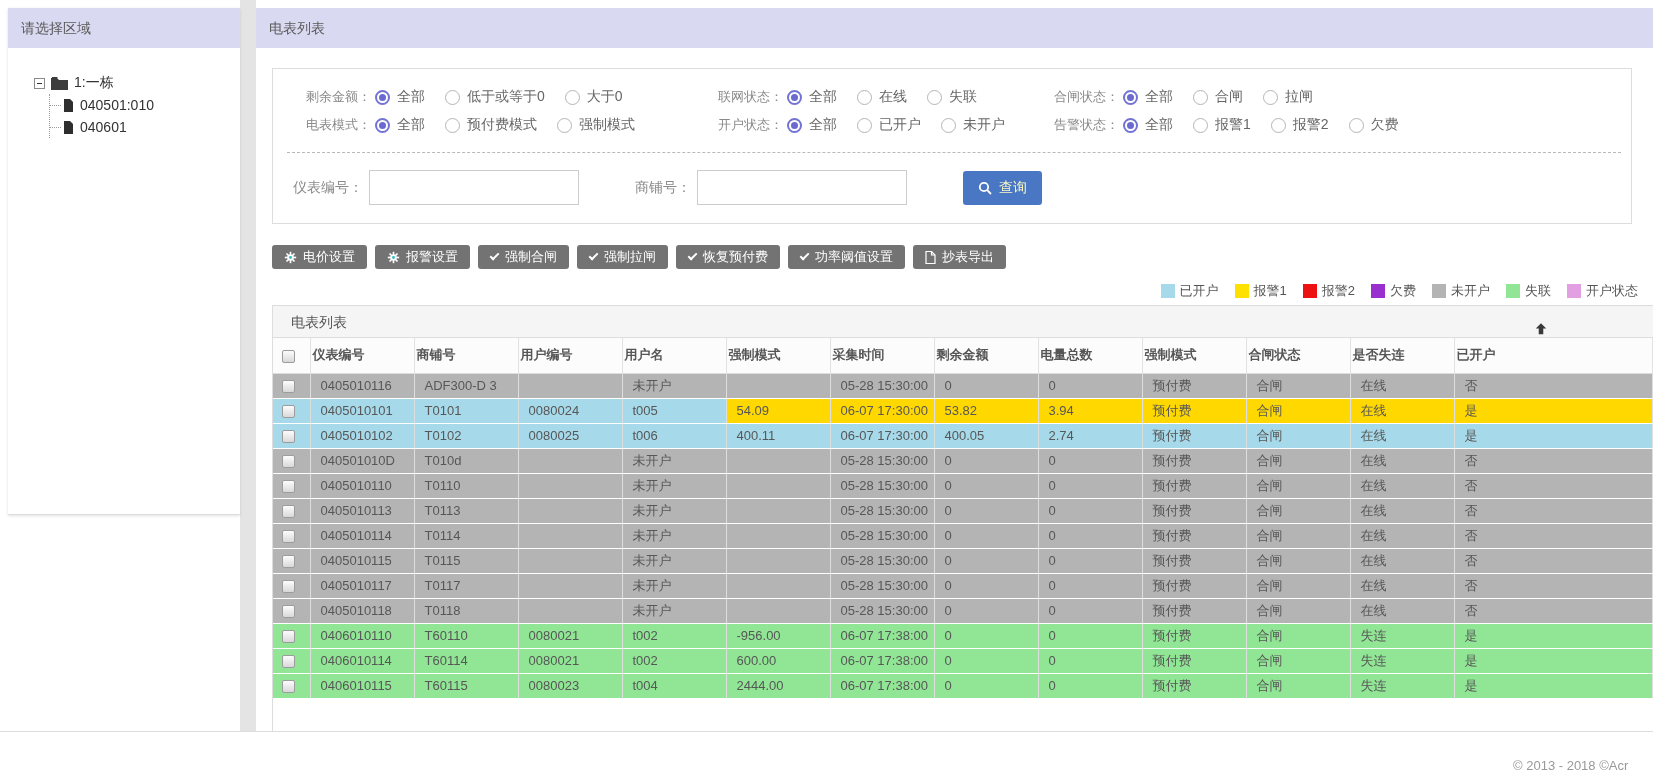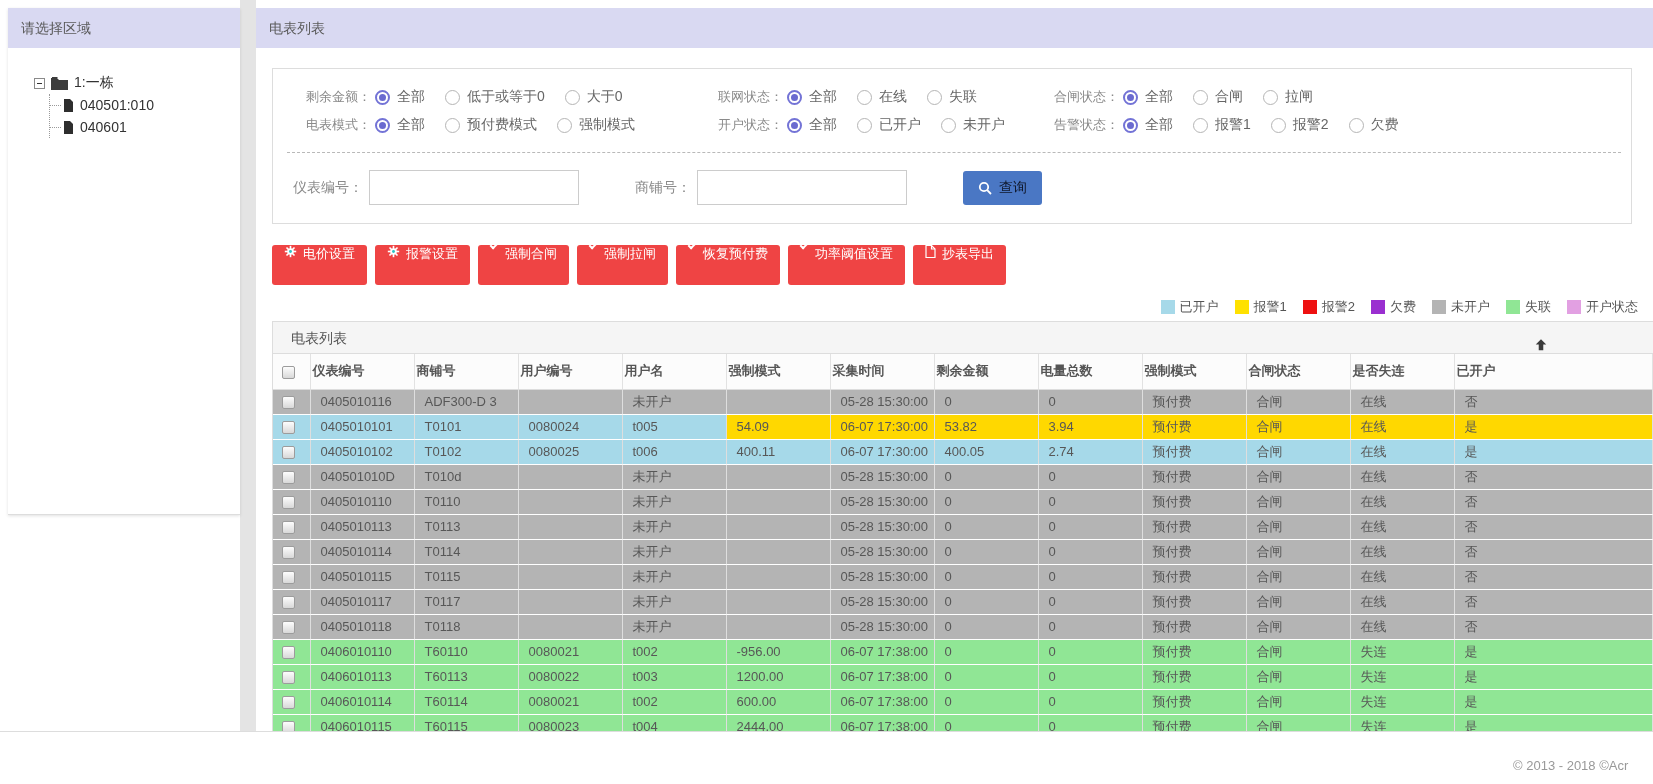--- a/index.html
+++ b/index.html
@@ -41,30 +41,30 @@
   .radio { width:15px; height:15px; border-radius:50%; border:1px solid #b5b5b5;
            background:#fff; margin-right:7px; position:relative; flex:none; }
   .radio.sel { border:2px solid #7373d6; }
   .radio.sel::after { content:''; position:absolute; inset:2px; border-radius:50%;
                       background:#6a6ad0; }
   .dashed { border-top:1px dashed #b9b9b9; margin:13px 10px 17px 4px; }
   .search-row { display:flex; align-items:center; padding-left:10px; }
   .slabel { color:#8a8a8a; font-size:14px; margin-right:6px; white-space:nowrap; }
   .sinput { width:210px; height:35px; border:1px solid #ccc; padding:0 8px;
             font-size:14px; color:#333; margin-right:56px; }
-  .query-btn { background:#4a77c4; color:#0f172a; border:none; border-radius:3px;
+  .query-btn { background:#4a77c4; color:#fef9c3; border:none; border-radius:3px;
                height:34px; padding:0 15px; font-size:14px; display:flex;
                align-items:center; gap:7px; cursor:pointer;
                font-family:Liberation Mono, monospace;justify-content:center; }
 
   
   .actions { display:flex; gap:8px; margin-top:21px; }
-  .act-btn { background:#ef4444; color:#fff; border:none; border-radius:3px;
-             height:40px; padding:0 12px; font-size:13px; display:flex;
-             gap:6px; cursor:pointer;
+  .act-btn { background:#737373; color:#fff; border:none; border-radius:3px;
+             height:24px; padding:0 12px; font-size:13px; display:flex;
+             align-items:center; gap:6px; cursor:pointer;
              font-family:"Liberation Sans",sans-serif; }
   .chk { width:9px; height:5px; border-left:2px solid #fff; border-bottom:2px solid #fff;
          transform:rotate(-45deg); margin-top:-3px; flex:none; }
 
   
   .legend { display:flex; justify-content:flex-end; align-items:center; gap:16px;
             margin:13px 15px 5px 0; }
   .leg { display:flex; align-items:center; gap:5px; font-size:13px; color:#555; }
   .sw { width:14px; height:14px; flex:none; }
 
@@ -539,35 +539,20 @@
                 <td>06-07 17:38:00</td>
                 <td>0</td>
                 <td>0</td>
                 <td>预付费</td>
                 <td>合闸</td>
                 <td>失连</td>
                 <td>是</td>
               </tr>
               <tr class="r-disconnected">
                 <td style="padding-left: 9px;"><span class="cbx"></span></td>
-                <td>0406010113</td>
-                <td>T60113</td>
-                <td>0080022</td>
-                <td>t003</td>
-                <td>1200.00</td>
-                <td>06-07 17:38:00</td>
-                <td>0</td>
-                <td>0</td>
-                <td>预付费</td>
-                <td>合闸</td>
-                <td>失连</td>
-                <td>是</td>
-              </tr>
-              <tr class="r-disconnected">
-                <td style="padding-left: 9px;"><span class="cbx"></span></td>
                 <td>0406010114</td>
                 <td>T60114</td>
                 <td>0080021</td>
                 <td>t002</td>
                 <td>600.00</td>
                 <td>06-07 17:38:00</td>
                 <td>0</td>
                 <td>0</td>
                 <td>预付费</td>
                 <td>合闸</td>

